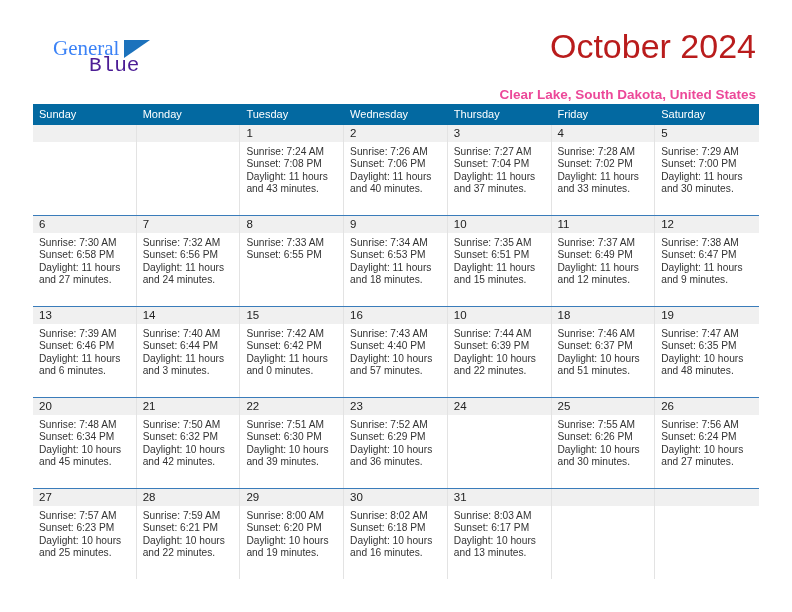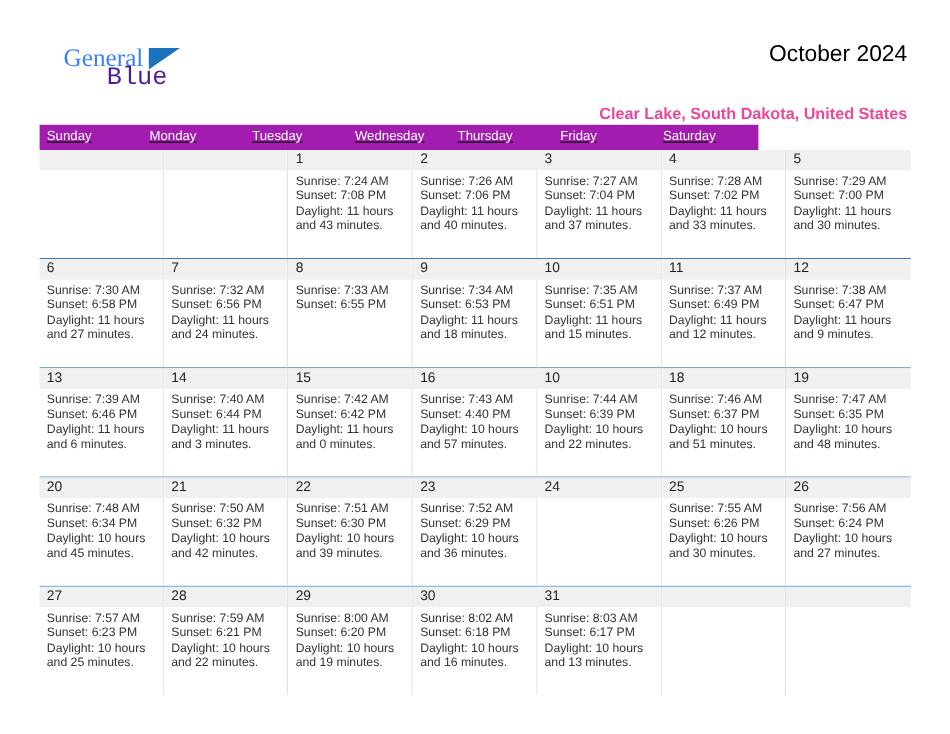--- a/index.html
+++ b/index.html
@@ -68,22 +68,22 @@
     border-bottom: 18px solid transparent;
   }
 
   .title-block {
     position: absolute;
     right: 36px;
     top: 30px;
     text-align: right;
   }
   .cal-title {
-    font-size: 19px;
-    color: #000000;
+    font-size: 34px;
+    color: #b91c1c;
     line-height: 32px;
     white-space: nowrap;
     font-weight: normal;
   }
   .cal-subtitle {
     font-size: 13.5px;
     color: #ec4899;
     line-height: 18px;
     margin-top: 24px;
     white-space: nowrap;
@@ -93,23 +93,22 @@
   
   .calendar {
     position: absolute;
     left: 33px;
     top: 104px;
     width: 726px;
   }
 
   .weekday-row {
     display: flex;
-    width: 599px;
-    background: #a21caf;
-    text-decoration: underline;
+    width: 726px;
+    background: #0369a1;
   }
   .weekday-cell {
     width: 103.714px;
     height: 21px;
     line-height: 21px;
     color: #ffffff;
     font-size: 11px;
     padding-left: 6px;
     box-sizing: border-box;
     white-space: nowrap;

